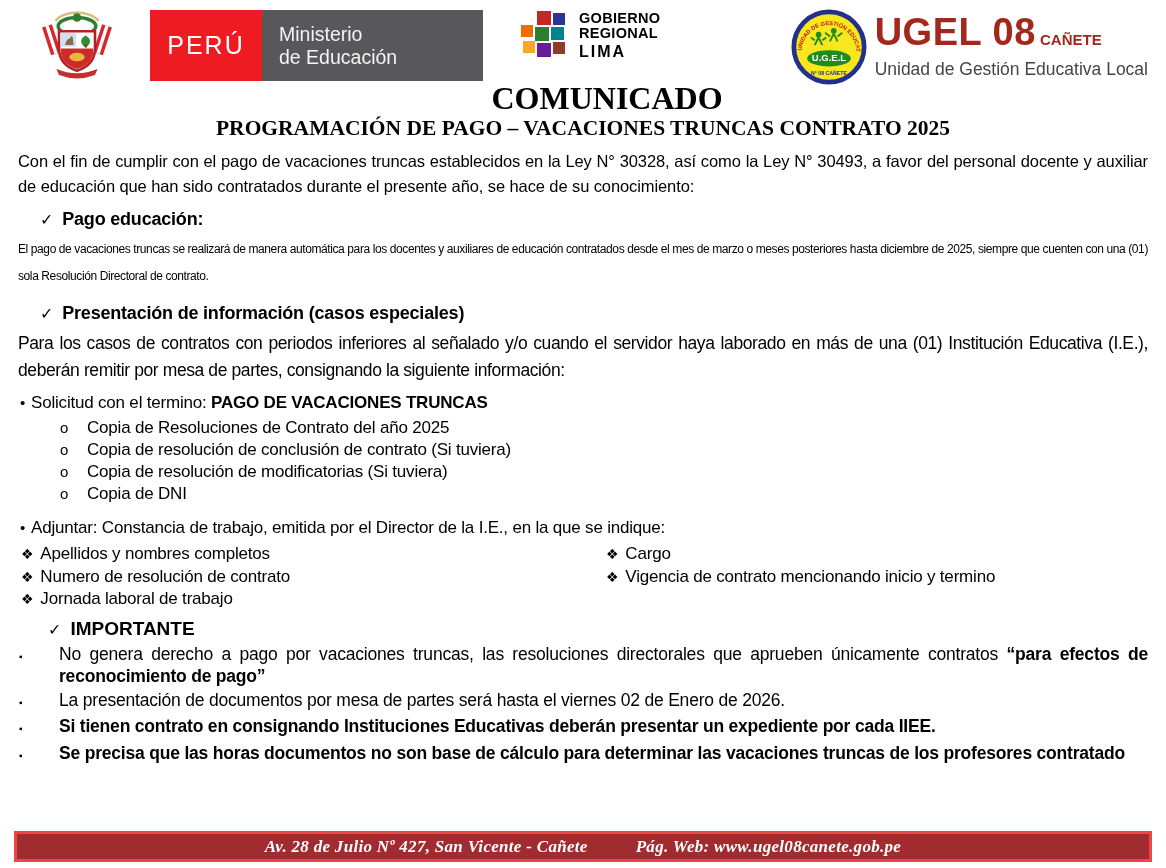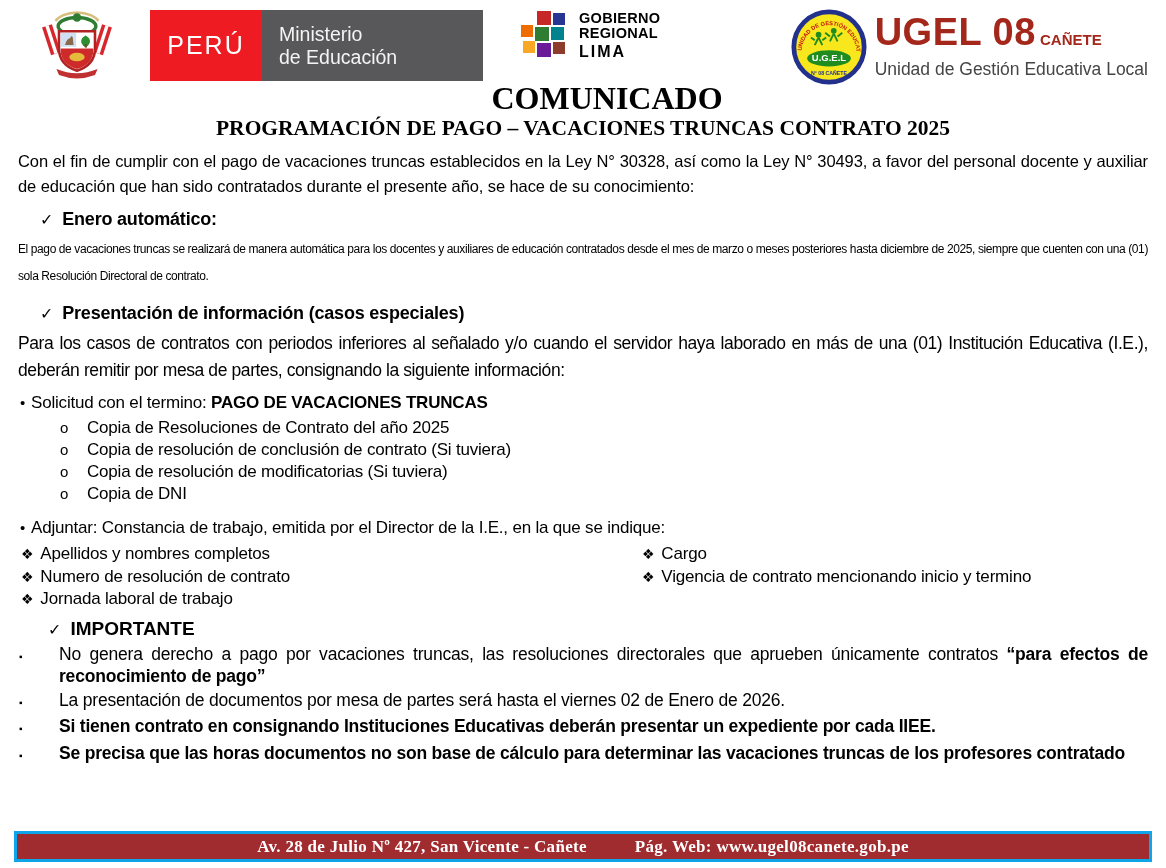--- a/index.html
+++ b/index.html
@@ -33,35 +33,35 @@
   .intro{margin-top:8px;font-size:16.5px;line-height:25px;text-align:justify;letter-spacing:-0.1px;}
   .check-heading{margin:10px 0 0 22px;font-size:18px;font-weight:700;letter-spacing:-0.2px;}
   .check{font-weight:400;font-size:16px;margin-right:9px;}
   .para-cond{margin-top:6px;font-size:12px;line-height:27px;text-align:justify;letter-spacing:-0.4px;}
   .bullet-line{margin:9px 0 0 2px;font-size:17px;letter-spacing:-0.2px;}
   .bullet-line .bold{font-weight:700;}
   .marker-dot{font-size:15px;margin-right:6px;}
   .o-list{margin:4px 0 0 42px;font-size:17px;line-height:22px;letter-spacing:-0.2px;}
   .o-item{display:flex;}
   .o-marker{width:27px;flex:none;font-size:15px;}
-  .adj-cols{display:flex;margin-top:5px;font-size:17px;line-height:22.5px;letter-spacing:-0.2px;gap:36px;}
+  .adj-cols{display:flex;margin-top:5px;font-size:17px;line-height:22.5px;letter-spacing:-0.2px;}
   .col-left{width:588px;flex:none;padding-left:3px;box-sizing:border-box;}
   .col-right{flex:1;}
   .diamond{font-size:14px;margin-right:7px;}
   .imp-heading{margin:7px 0 0 30px;font-size:19px;font-weight:700;}
   .imp-list{margin-top:3px;}
   .imp-item{display:flex;font-size:17.5px;line-height:22.5px;letter-spacing:-0.2px;margin-top:1px;}
   .imp-item .sq{width:24px;flex:none;font-size:10px;padding-top:3px;padding-left:1px;}
   .imp-text{flex:1;text-align:justify;margin-left:16px;}
   .imp-item.bold .imp-text{font-weight:700;}
   .imp-text .bold{font-weight:700;}
   
-  .footer{position:absolute;left:14px;right:14px;bottom:6px;height:25px;background:#a02c30;border:3px solid #0ea5e9;
+  .footer{position:absolute;left:14px;right:14px;bottom:6px;height:25px;background:#a02c30;border:3px solid #ef4444;
     display:flex;align-items:center;justify-content:center;gap:48px;color:#fff;
-    font-family:"Liberation Serif",serif;font-weight:700;font-size:17px;letter-spacing:0.3px;}
+    font-family:"Liberation Serif",serif;font-style:italic;font-weight:700;font-size:17px;letter-spacing:0.3px;}
 </style>
 </head>
 <body>
 
 <div class="header">
 
   <svg class="escudo" viewBox="0 0 100 84">
     <path d="M50 4 C62 4 72 9 75 14" stroke="#c8a245" stroke-width="3" fill="none" opacity="0.7"></path>
     <path d="M50 4 C38 4 28 9 25 14" stroke="#c8a245" stroke-width="3" fill="none" opacity="0.7"></path>
     <g transform="rotate(-18 30 40)">
@@ -133,21 +133,21 @@
 </div>
 
 <div class="doc-title">COMUNICADO</div>
 <div class="doc-subtitle">PROGRAMACIÓN DE PAGO – VACACIONES TRUNCAS CONTRATO 2025</div>
 
 <div class="content">
 
   <div class="intro">Con el fin de cumplir con el pago de vacaciones truncas establecidos en la Ley N° 30328, así como la Ley N° 30493, a favor del personal docente y auxiliar de educación que han sido contratados durante el presente año, se hace de su conocimiento:</div>
 
   <div class="check-heading">
-    <span class="check">✓</span><span>Enero automático:</span>
+    <span class="check">✓</span><span>Pago educación:</span>
   </div>
   <div class="para-cond">El pago de vacaciones truncas se realizará de manera automática para los docentes y auxiliares de educación contratados desde el mes de marzo o meses posteriores hasta diciembre de 2025, siempre que cuenten con una (01) sola Resolución Directoral de contrato.</div>
 
   <div class="check-heading" style="margin-top:13px;">
     <span class="check">✓</span><span>Presentación de información (casos especiales)</span>
   </div>
   <div class="para-cond" style="font-size:17.5px;">Para los casos de contratos con periodos inferiores al señalado y/o cuando el servidor haya laborado en más de una (01) Institución Educativa (I.E.), deberán remitir por mesa de partes, consignando la siguiente información:</div>
 
   <div class="bullet-line">
     <span class="marker-dot">•</span><span>Solicitud con el termino: </span><span class="bold">PAGO DE VACACIONES TRUNCAS</span>

